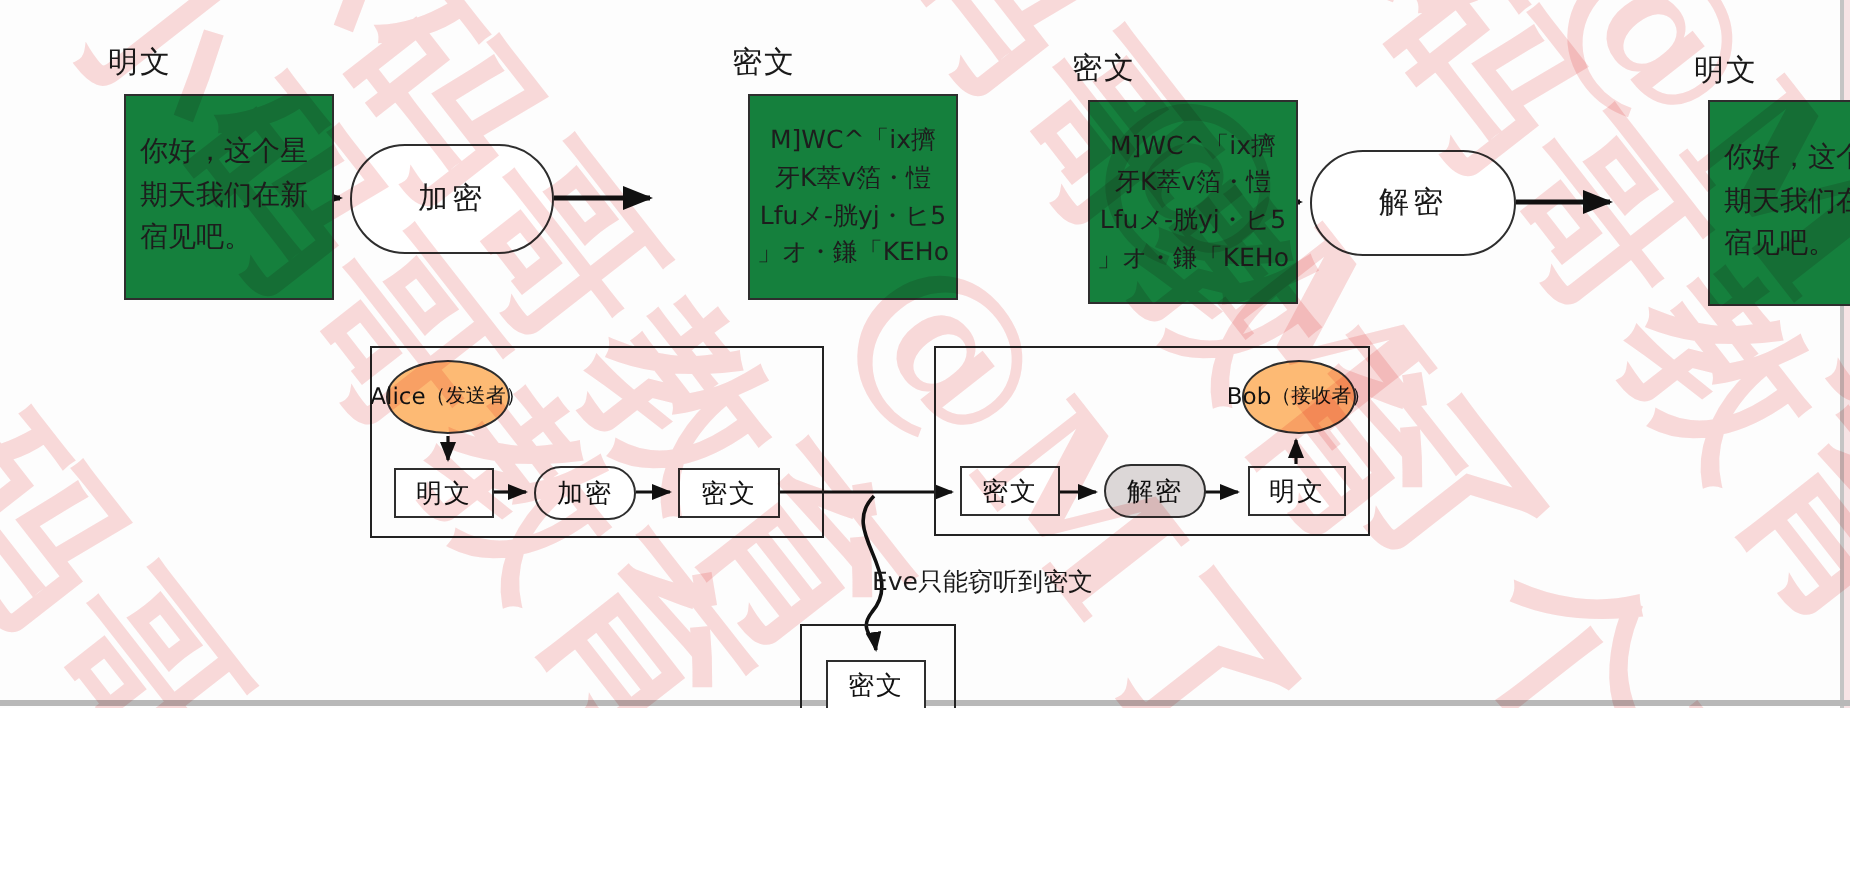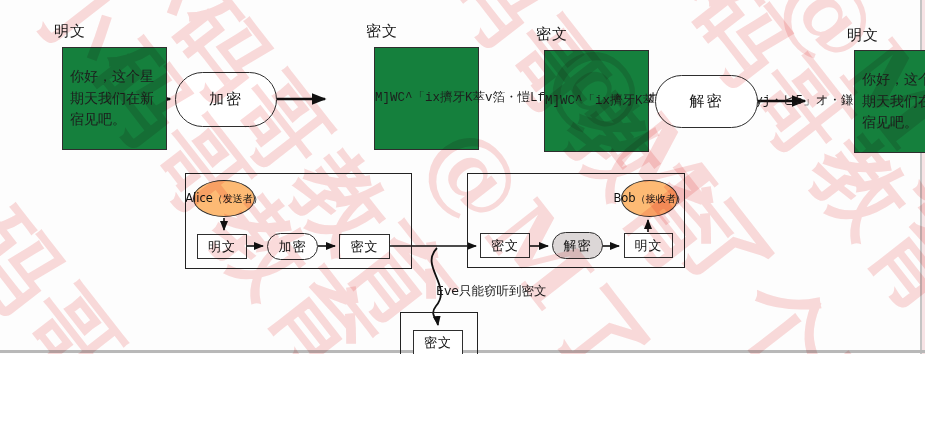--- a/index.html
+++ b/index.html
@@ -2,22 +2,22 @@
 <html><head>
 <meta charset="utf-8">
 <style>
   html,body{margin:0;padding:0;background:#ffffff;}
   #canvas{position:relative;width:925px;height:354px;background:#fdfdfd;overflow:hidden;
           font-family:"DejaVu Sans","Liberation Sans",sans-serif;}
   
   .lbl{position:absolute;transform:translateX(-50%);font-size:15px;color:#1a1a1a;letter-spacing:1px;white-space:nowrap;z-index:10;}
   .box{position:absolute;background:#15803d;border:1.6px solid #2e2e2e;box-sizing:border-box;z-index:5;margin-left:44px;}
   .plainbox{display:flex;align-items:center;padding:0 7px;font-size:14px;line-height:1.55;color:#1d1d1d;}
-  .cipherbox{display:flex;flex-direction:row;justify-content:flex-start;align-items:center;
-             font-size:12.5px;line-height:1.5;color:#1d1d1d;white-space:nowrap;font-family:Liberation Mono, monospace;}
+  .cipherbox{display:flex;flex-direction:column;justify-content:center;align-items:center;
+             font-size:12.5px;line-height:1.5;color:#1d1d1d;white-space:nowrap;}
   .stadium{position:absolute;background:#fff;border:1.6px solid #2e2e2e;border-radius:999px;
            display:flex;align-items:center;justify-content:center;font-size:15px;color:#1a1a1a;
            box-sizing:border-box;z-index:5;letter-spacing:2px;}
   .group{position:absolute;border:1.9px solid #222;background:transparent;box-sizing:border-box;z-index:4;}
   .mini{position:absolute;background:#fff;border:1.4px solid #2e2e2e;display:flex;align-items:center;
         justify-content:center;font-size:13px;color:#111;box-sizing:border-box;z-index:6;letter-spacing:1px;}
   .mini.round{border-radius:999px;}
   .mini.shaded{background:#dcd7d7;}
   .ellip{position:absolute;background:#fdba74;border:1.4px solid #2e2e2e;border-radius:50%;
          display:flex;flex-direction:row;align-items:center;justify-content:center;text-align:center;

